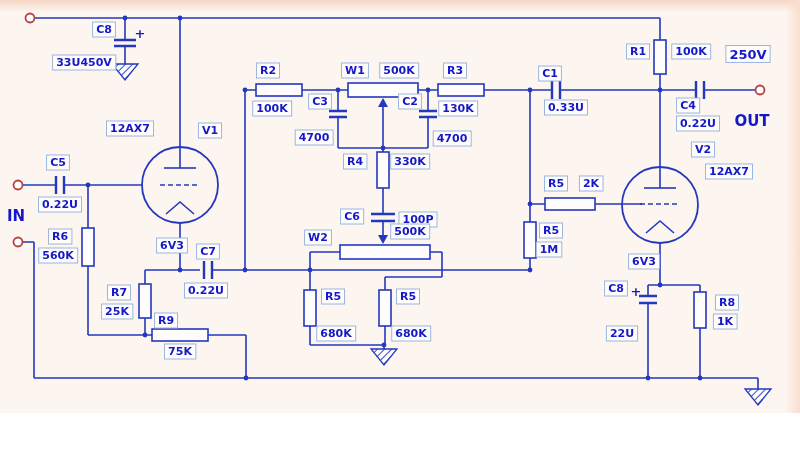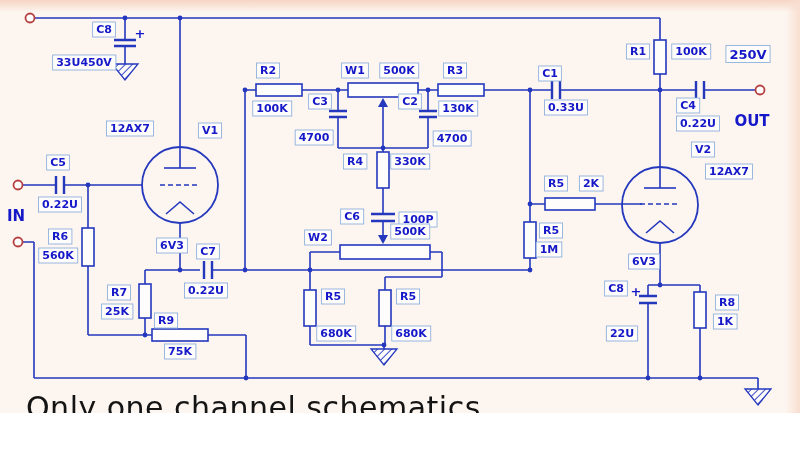--- a/index.html
+++ b/index.html
@@ -244,14 +244,13 @@
         <text x="636" y="292" text-anchor="middle" class="lbl" style="font-size: 13px;">+</text>
         <rect x="606.375" y="326" width="31.25" height="15" class="lblbox"></rect>
         <text x="622" y="334" text-anchor="middle" class="lbl">22U</text>
         <rect x="715.4375" y="295" width="23.125" height="15" class="lblbox"></rect>
         <text x="727" y="303" text-anchor="middle" class="lbl">R8</text>
         <rect x="713.40625" y="314" width="23.65380859375" height="15" class="lblbox"></rect>
         <text x="725" y="322" text-anchor="middle" class="lbl">1K</text>
       </g>
   </svg>
 
-  <div class="caption">Only one channel schematics</div>
 </div>
 
 </body></html>

